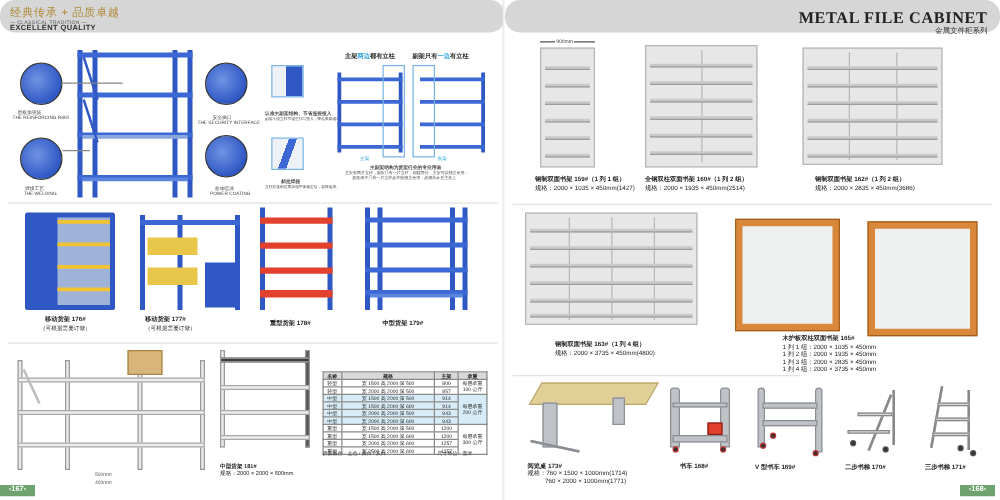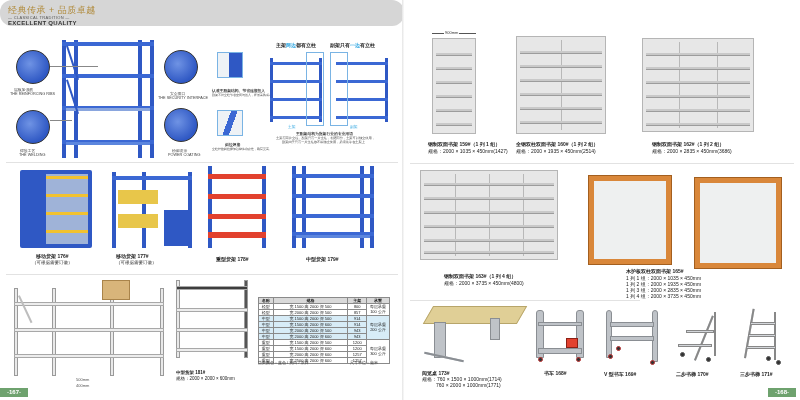--- a/index.html
+++ b/index.html
@@ -289,20 +289,24 @@
   </table>
   <div class="spec-note-l">货架颜色：蓝色 / 黄白 / 灰白</div>
   <div class="spec-note-r">尺寸单位：毫米</div>
 
   <div class="page-num" style="left:0;">-167-</div>
 </div>
 
 <div class="gutter"></div>
 
 <div class="page page-right">
+  <div class="header-band">
+    <div class="title-en">METAL FILE CABINET</div>
+    <div class="title-cn">金属文件柜系列</div>
+  </div>
 
   <div class="dim-line" style="left:28px;top:33px;width:44px;"></div>
   <div class="dim-label" style="left:40px;top:30px;">900mm</div>
   <div class="bookcase" style="left:28px;top:38px;width:44px;height:96px;">
     <div class="shelf" style="top:14px;"></div>
     <div class="shelf" style="top:28px;"></div>
     <div class="shelf" style="top:42px;"></div>
     <div class="shelf" style="top:56px;"></div>
     <div class="shelf" style="top:70px;"></div>
     <div class="shelf" style="top:84px;"></div>

